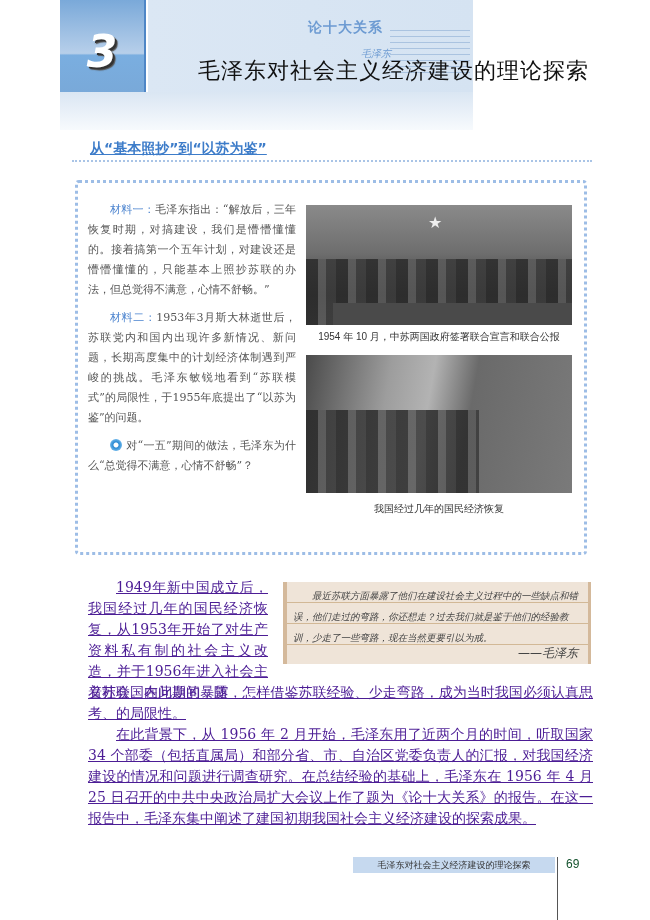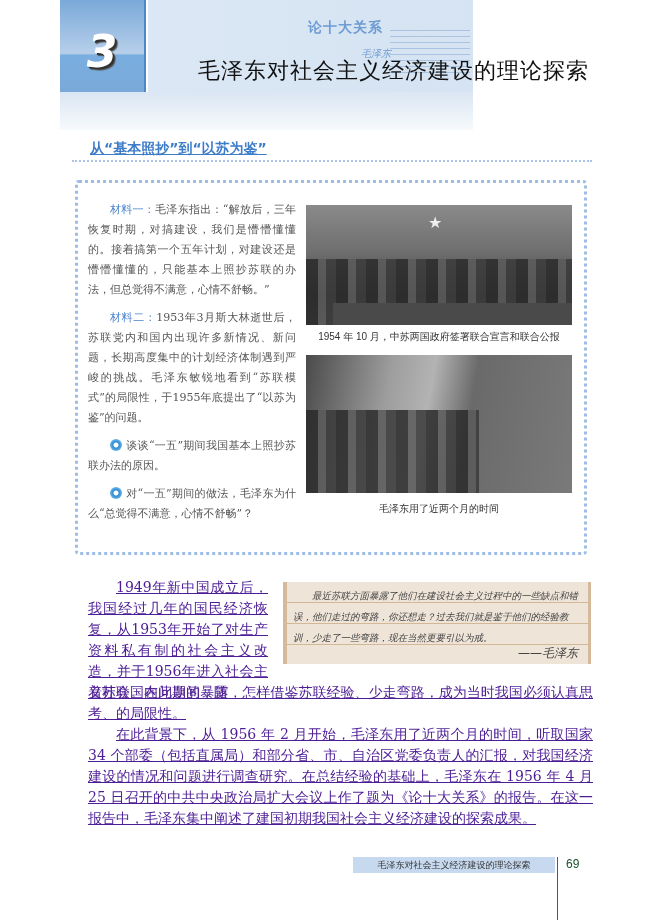--- a/index.html
+++ b/index.html
@@ -99,38 +99,35 @@
 
 <div class="mat-box"></div>
 <div class="mat-text">
   <p>
     <span class="mat-label">材料一：</span><span>毛泽东指出：“解放后，三年恢复时期，对搞建设，我们是懵懵懂懂的。接着搞第一个五年计划，对建设还是懵懵懂懂的，只能基本上照抄苏联的办法，但总觉得不满意，心情不舒畅。”</span>
   </p>
   <p>
     <span class="mat-label">材料二：</span><span>1953年3月斯大林逝世后，苏联党内和国内出现许多新情况、新问题，长期高度集中的计划经济体制遇到严峻的挑战。毛泽东敏锐地看到“苏联模式”的局限性，于1955年底提出了“以苏为鉴”的问题。</span>
   </p>
   <p class="q-item">
-    <span class="q-bullet"></span><span>谈谈“一五”期间我国基本上照抄苏联办法的原因。</span>
-  </p>
-  <p class="q-item">
     <span class="q-bullet"></span><span>对“一五”期间的做法，毛泽东为什么“总觉得不满意，心情不舒畅”？</span>
   </p>
 </div>
 
 <div class="photo photo1">
   <span class="star" style="left:122px;top:8px;">★</span>
   <div class="crowd"></div>
   <div class="table"></div>
 </div>
 <div class="caption cap1">1954 年 10 月，中苏两国政府签署联合宣言和联合公报</div>
 
 <div class="photo photo2">
   <div class="crowd" style="height:60%;right:35%;"></div>
 </div>
-<div class="caption cap2">毛泽东用了近两个月的时间</div>
+<div class="caption cap2">我国经过几年的国民经济恢复</div>
 
 <div class="body-text para1">
   <span class="indent">1949年新中国成立后，我国经过几年的国民经济恢复，从1953年开始了对生产资料私有制的社会主义改造，并于1956年进入社会主义社会。在此期间，随</span>
 </div>
 <div class="body-text para1b">着苏联国内问题的暴露，怎样借鉴苏联经验、少走弯路，成为当时我国必须认真思考、的局限性。</div>
 <div class="body-text para2">在此背景下，从 1956 年 2 月开始，毛泽东用了近两个月的时间，听取国家 34 个部委（包括直属局）和部分省、市、自治区党委负责人的汇报，对我国经济建设的情况和问题进行调查研究。在总结经验的基础上，毛泽东在 1956 年 4 月 25 日召开的中共中央政治局扩大会议上作了题为《论十大关系》的报告。在这一报告中，毛泽东集中阐述了建国初期我国社会主义经济建设的探索成果。</div>
 
 <div class="quote">
   <div class="quote-lines"></div>
   <div class="quote-text">最近苏联方面暴露了他们在建设社会主义过程中的一些缺点和错误，他们走过的弯路，你还想走？过去我们就是鉴于他们的经验教训，少走了一些弯路，现在当然更要引以为戒。</div>

